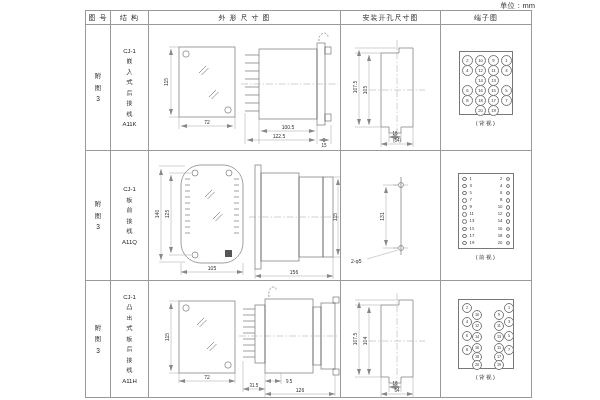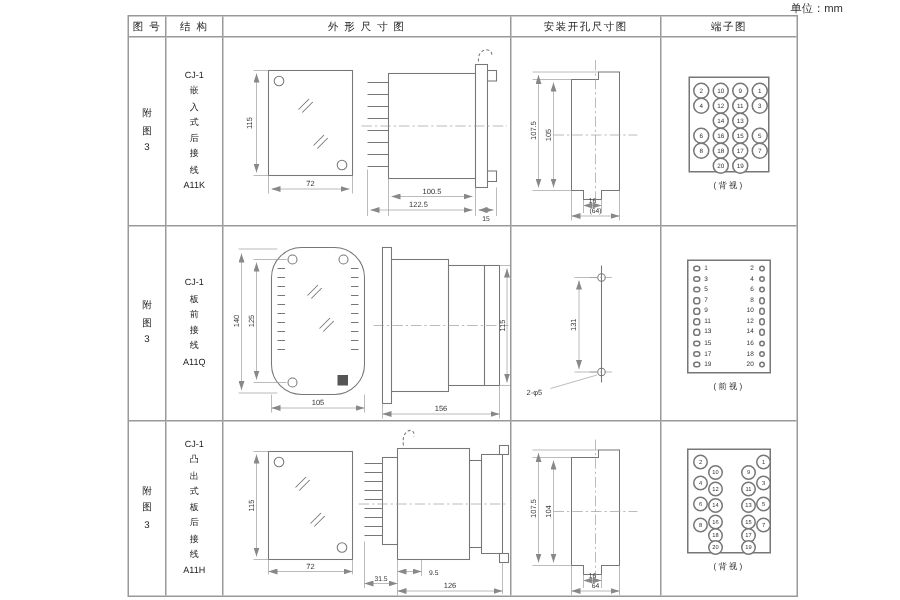--- a/index.html
+++ b/index.html
@@ -1,17 +1,17 @@
 <!DOCTYPE html>
 <html><head>
 <meta charset="utf-8">
 <style>
   html,body{margin:0;padding:0;background:#ffffff;}
   .page{position:relative;width:600px;height:400px;background:#ffffff;font-family:"Liberation Sans",sans-serif;overflow:hidden;}
-  .unit{position:absolute;top:1px;left:527px;font-size:7.5px;color:#333;}
+  .unit{position:absolute;top:1px;left:500px;font-size:7.5px;color:#333;}
   .tbl{position:absolute;left:85px;top:10px;width:445px;height:386px;display:grid;
        grid-template-columns:25px 38px 192px 100px 90px;
        grid-template-rows:14px 126px 130px 116px;
        border:1px solid #999;box-sizing:content-box;background:#fff;}
   .cell{border-right:1px solid #999;border-bottom:1px solid #999;box-sizing:border-box;overflow:hidden;position:relative;}
   .lastcol{border-right:none;}
   .lastrow{border-bottom:none;}
   .hc{display:flex;align-items:center;justify-content:center;font-size:7px;color:#222;letter-spacing:1px;white-space:nowrap;}
   .vt{display:flex;align-items:center;justify-content:center;text-align:center;font-size:6px;color:#222;white-space:pre-line;line-height:1.75;}
   .vt.fig{font-size:6.5px;}

